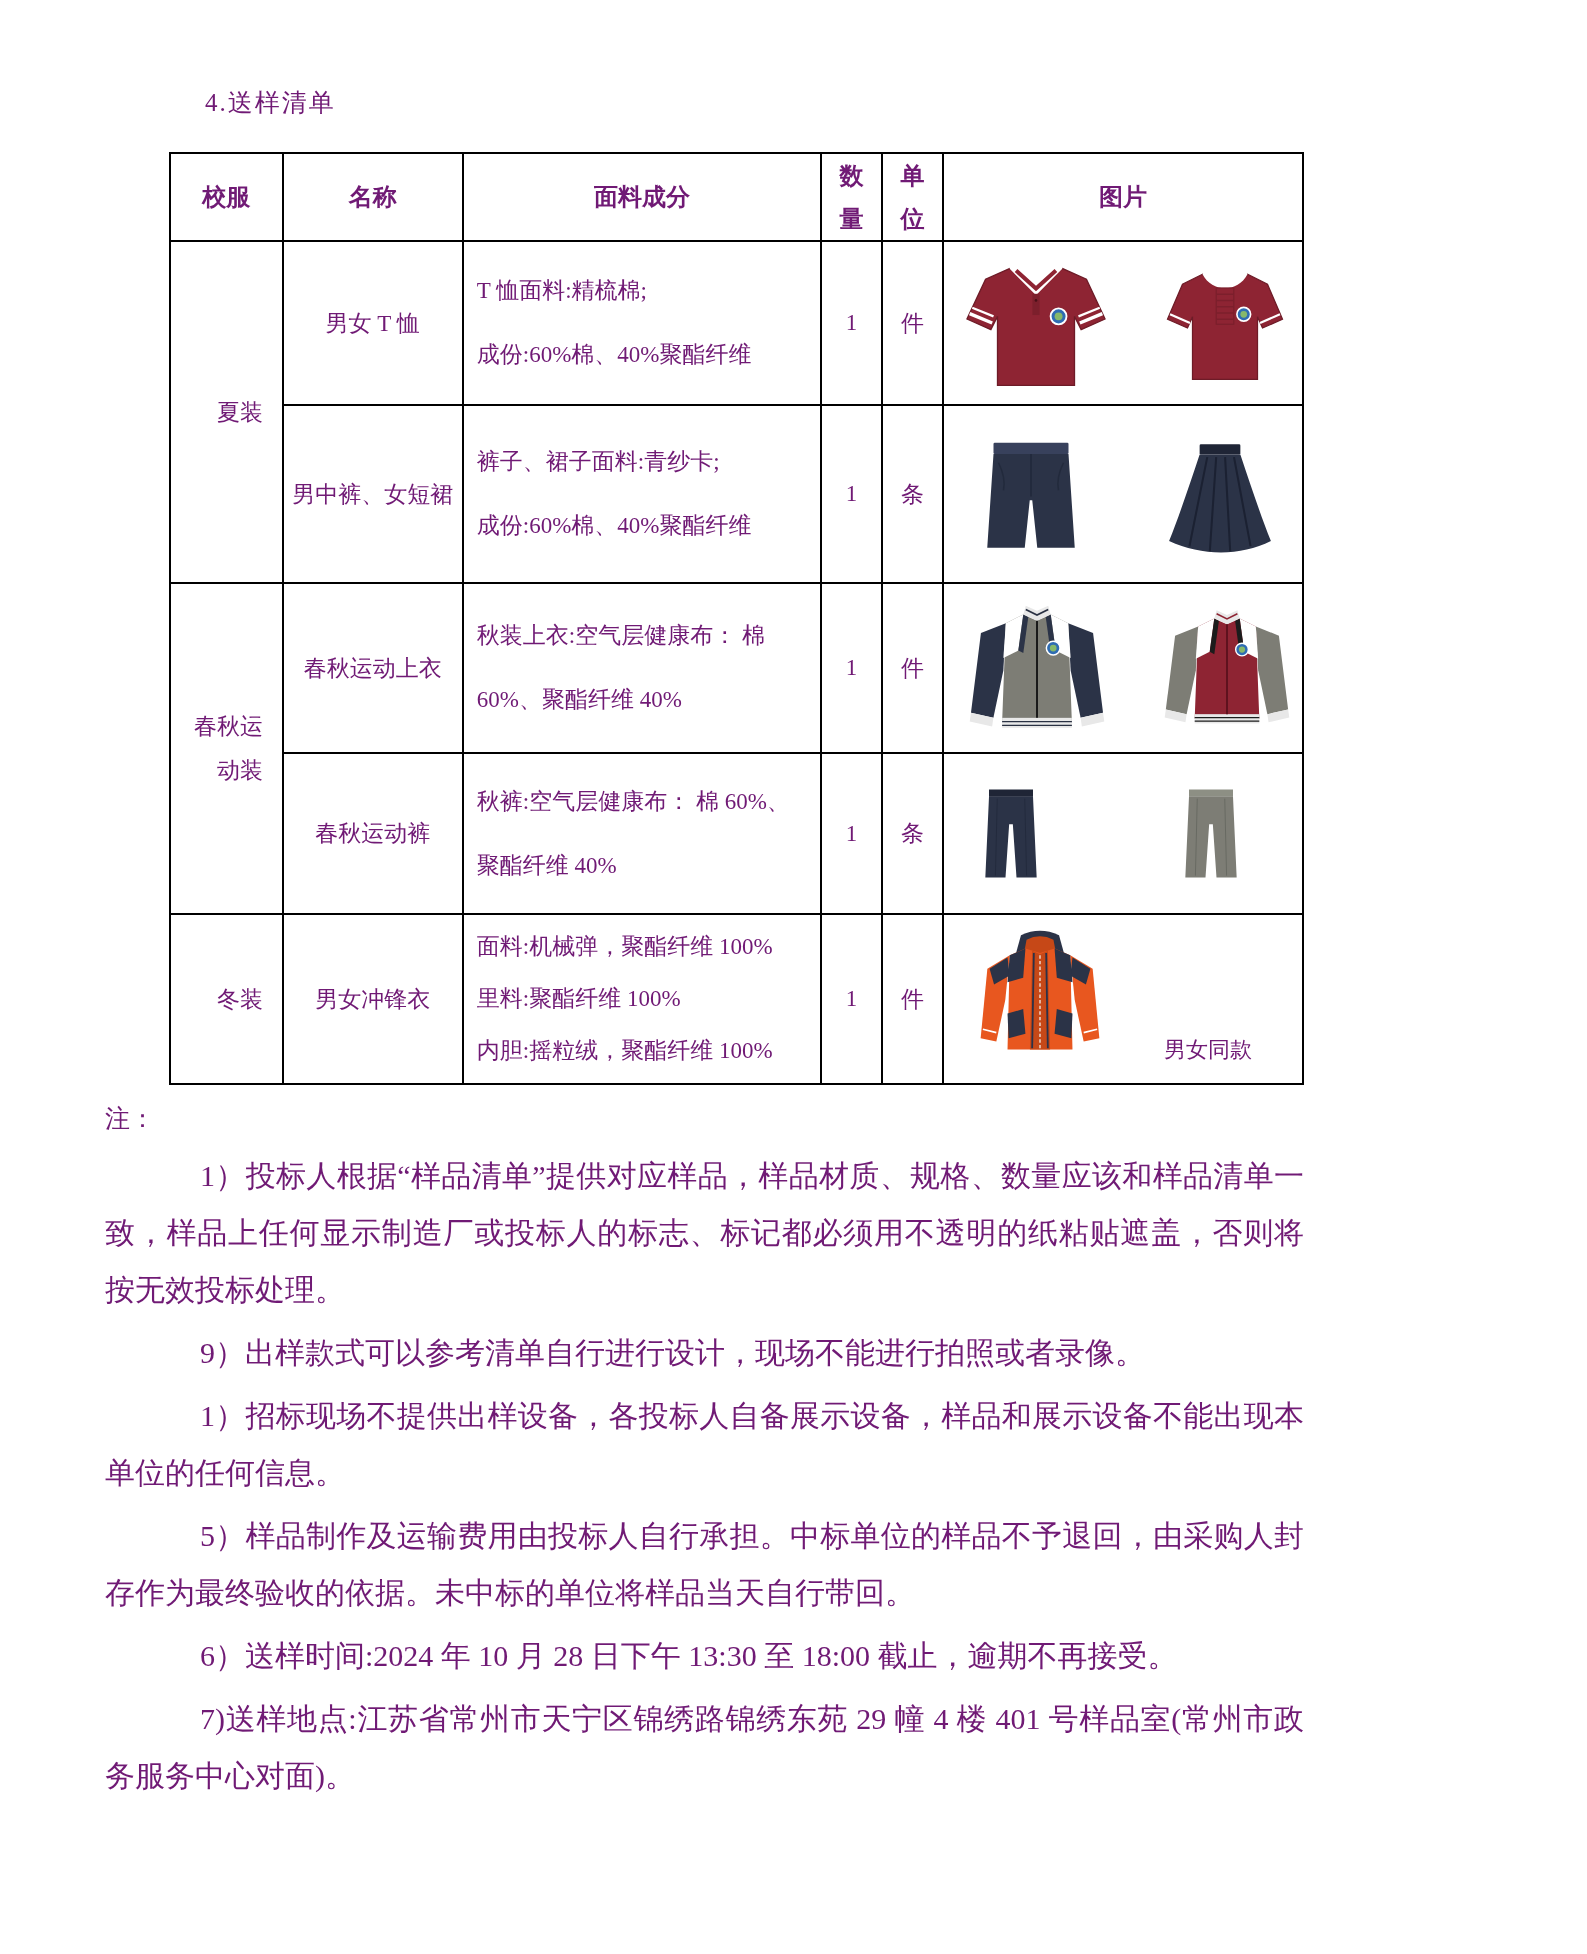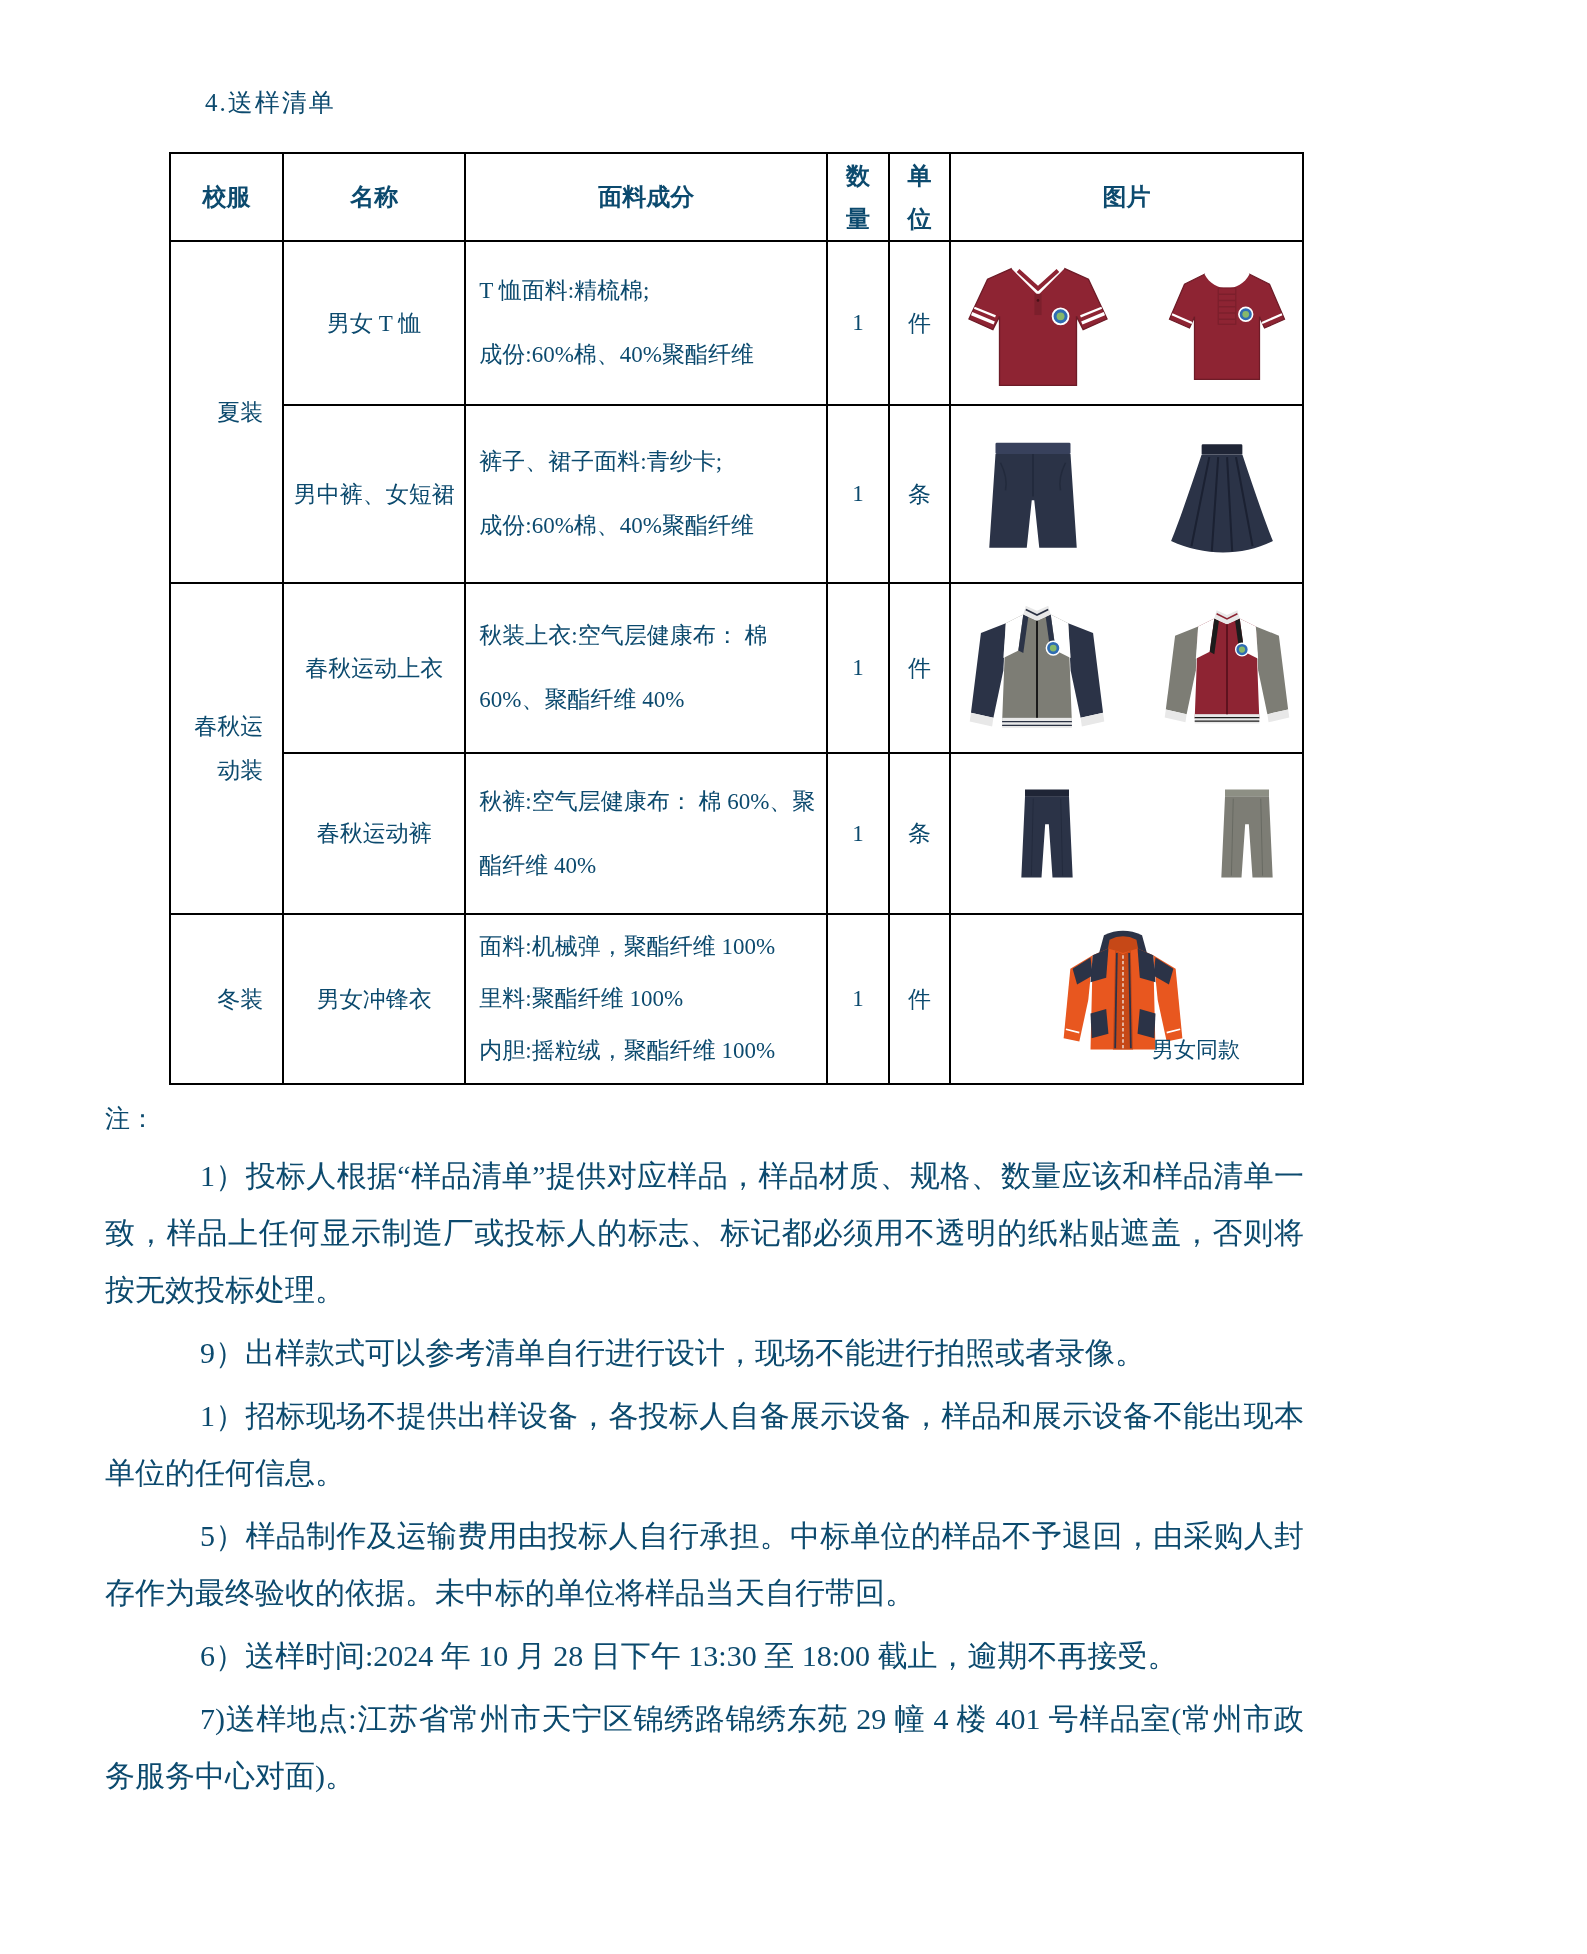--- a/index.html
+++ b/index.html
@@ -3,21 +3,21 @@
 <meta charset="utf-8">
 <style>
   html,body{margin:0;padding:0;background:#ffffff;}
   .page{
     position:relative;
     width:1416px;height:1954px;
     box-sizing:border-box;
     background:#ffffff;
     padding:86px 112px 12px 105px;
     font-family:"Liberation Serif","DejaVu Serif",serif;
-    color:#0c4a6e;
+    color:#701a75;
   }
   .title{
     font-size:25px;
     line-height:34px;
     margin:0 0 32px 100px;
     letter-spacing:2px;
   }
   table.sample-table{
     border-collapse:collapse;
     table-layout:fixed;
@@ -42,22 +42,22 @@
   tr.r3{height:170px;}
   tr.r4{height:161px;}
   tr.r5{height:166px;}
   .vert2{display:inline-block;width:1.15em;word-break:break-all;line-height:1.8;text-align:center;}
   .cat-wrap{display:inline-block;width:3.2em;word-break:break-all;line-height:1.9;text-align:right;}
   td.cell-fabric{text-align:left;padding:6px 10px 6px 13px;}
   .fabric-loose div{line-height:64px;}
   .fabric-tight div{line-height:52px;}
   .imgwrap{
     position:relative;
-    display:flex;justify-content:flex-end;align-items:center;
-    gap:34px;width:100%;height:100%;
+    display:flex;justify-content:flex-start;align-items:center;
+    gap:34px;width:100%;height:100%;margin-left:12px;
   }
   .imgwrap svg{display:block;flex:0 0 auto;}
   .img-caption{
     position:absolute;right:62px;bottom:12px;
     font-size:22px;line-height:24px;
   }
   .note-label{font-size:25px;line-height:44px;margin:12px 0 0 0;}
   p.note{
     font-size:30px;
     line-height:57px;

